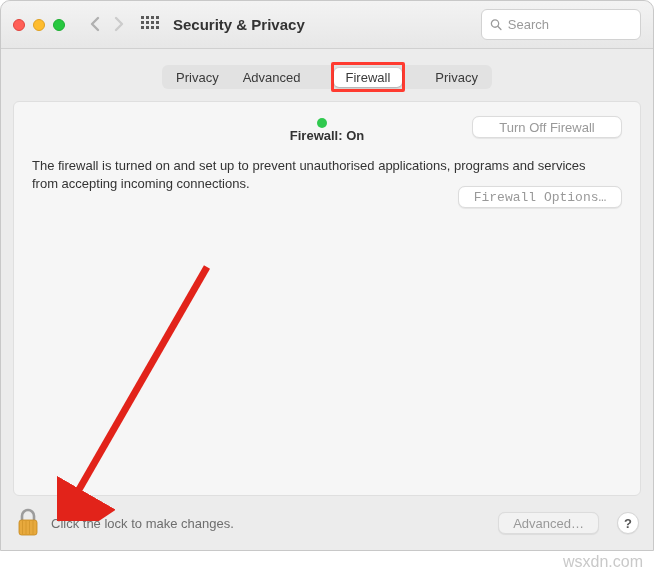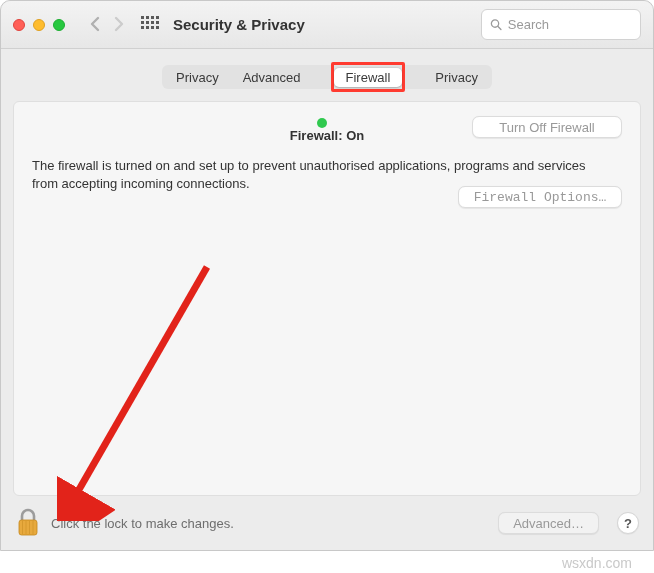--- a/index.html
+++ b/index.html
@@ -142,22 +142,22 @@
   }
 
   .arrow {
     position: absolute;
     left: 56px; top: 260px;
     pointer-events: none;
   }
 
   .watermark {
     position: absolute;
-    right: 22px; bottom: 2px;
-    font-size: 14px; color: #c9c9c9;
+    right: 11px; bottom: 2px;
+    font-size: 16px; color: #c9c9c9;
     font-family: Arial, sans-serif;
   }
 </style>
 </head>
 <body>
 
 <div class="window">
 
   <div class="titlebar">
     <div class="traffic">

